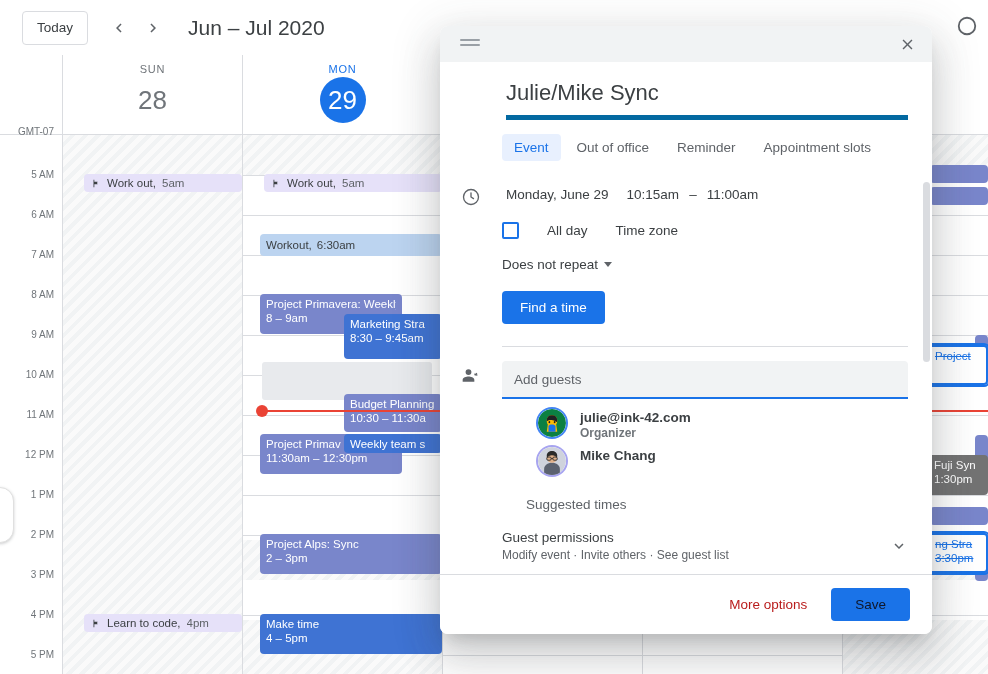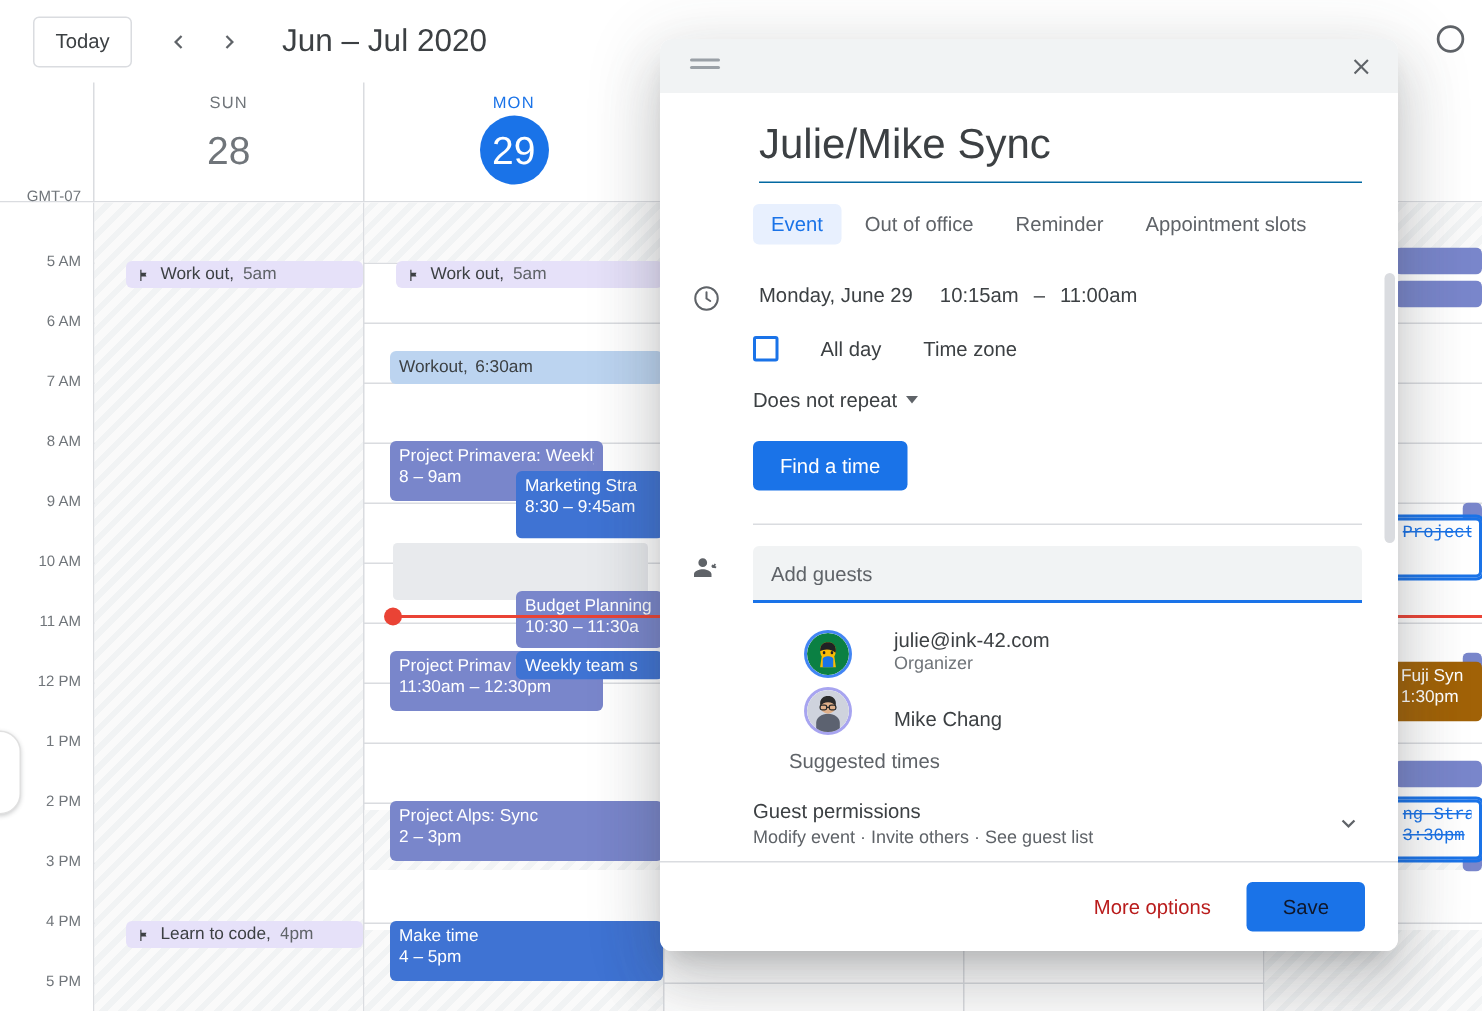--- a/index.html
+++ b/index.html
@@ -84,21 +84,21 @@
     cursor: pointer; border: 1px solid transparent;
   }
   .event .etitle { font-weight: 500; white-space: nowrap; overflow: hidden; }
   .event .etime { white-space: nowrap; overflow: hidden; font-weight: 400; }
   .event.flag {
     background: #e6e1f9; color: #3c4043; border-radius: 4px; display: flex;
     align-items: center; gap: 6px; padding: 0 6px; font-size: 11.5px;
   }
   .event.flag .etime { color:#5f6368; }
   .flagicon { width: 10px; height: 11px; flex: 0 0 auto; }
-  .event.selected { outline: 2px solid #1a73e8; background: #fff !important; color: #1a73e8 !important; font-family: Liberation Mono, monospace; }
+  .event.selected { outline: 2px solid #1a73e8; background: #fff !important; color: #1a73e8 !important; }
   .event.selected .etitle { text-decoration: line-through; color:#1a73e8; }
   .event.selected .etime { text-decoration: line-through; color:#1a73e8; }
 
   .nowline { position: absolute; height: 2px; background: #ea4335; z-index: 20; }
   .nowdot { position: absolute; width: 12px; height: 12px; border-radius: 50%; background: #ea4335; z-index: 21; }
 
   
   .left-handle {
     position: absolute; left: -14px; top: 352px; width: 28px; height: 56px;
     background: #fff; border: 1px solid #e0e0e0; border-radius: 14px;
@@ -123,22 +123,22 @@
     border: none; background: transparent; cursor: pointer; color: #5f6368;
     display: flex; align-items: center; justify-content: center; border-radius: 50%;
   }
   .close-btn svg { width: 17px; height: 17px; }
 
   .dlg-body { flex: 1 1 auto; overflow: hidden; position: relative; padding: 0; }
   .dlg-scroll { position:absolute; inset:0; overflow:hidden; }
 
   .title-row { padding: 18px 24px 0 66px; }
   .title-input {
-    width: 402px; border: none; border-bottom: 1px solid #0369a1; outline: none;
-    font-size: 28px; color: #3c4043; padding: 0 0 9px 0; background: transparent;
+    width: 402px; border: none; border-bottom: 5px solid #0369a1; outline: none;
+    font-size: 22px; color: #3c4043; padding: 0 0 9px 0; background: transparent;
     font-family: "Liberation Sans", sans-serif;
   }
   .tabs { display: flex; gap: 4px; padding: 14px 0 0 62px; align-items:center; }
   .tab {
     padding: 6px 12px; border-radius: 4px; font-size: 13.5px; color: #5f6368;
     cursor: pointer; background: transparent; border: none;
     font-family: "Liberation Sans", sans-serif; white-space: nowrap;
   }
   .tab.active { background: #e8f0fe; color: #1a73e8; font-weight: 500; }
 
@@ -173,21 +173,21 @@
 
   .section-guests { padding-top: 14px; }
   .guest-input {
     width: 406px; height: 38px; background: #f1f3f4; border: none; border-bottom: 2px solid #1a73e8;
     padding: 0 12px; font-size: 13.5px; color: #3c4043; outline: none;
     border-radius: 4px 4px 0 0; font-family: "Liberation Sans", sans-serif;
   }
   .guest-input::placeholder { color: #5f6368; }
 
   .guest-list { padding-left: 36px; margin-top: 10px; }
-  .guest-item { display: flex; align-items: flex-end; gap: 30px; height: 38px; }
+  .guest-item { display: flex; align-items: flex-start; gap: 14px; height: 38px; font-weight: bold; }
   .avatar { width: 28px; height: 28px; border-radius: 50%; flex: 0 0 auto; position: relative; overflow: hidden; }
   .avatar.ring-blue { box-shadow: 0 0 0 2px #4285f4; }
   .avatar.ring-purple { box-shadow: 0 0 0 2px #a7a4f0; }
   .guest-texts { display: flex; flex-direction: column; justify-content:center; }
   .guest-name { font-size: 13.5px; color: #3c4043; line-height: 17px; }
   .guest-role { font-size: 12px; color: #70757a; line-height: 15px; }
 
   .suggested { padding-left: 86px; margin-top: 12px; font-size: 13.5px; color: #5f6368; cursor: pointer; }
 
   .perm-row { display: flex; align-items: center; padding: 18px 24px 0 62px; }
@@ -363,21 +363,21 @@
     </div>
 
     <div class="event" style="left:930px;top:30px;width:58px;height:18px;background:#7986cb;"></div>
     <div class="event" style="left:930px;top:52px;width:58px;height:18px;background:#7986cb;"></div>
     <div class="event" style="left:975px;top:200px;width:13px;height:48px;background:#7986cb;"></div>
     <div class="event" style="left:930px;top:372px;width:58px;height:18px;background:#7986cb;"></div>
     <div class="event selected" style="left:928px;top:210px;width:60px;height:40px;background:#fff;border:2px solid #1a73e8;color:#1a73e8;padding-top:2px;">
       <div class="etitle">Project</div>
     </div>
     <div class="event" style="left:975px;top:300px;width:13px;height:40px;background:#7986cb;"></div>
-    <div class="event" style="left:928px;top:306px;width:60px;height:40px;background:#a16207;">
+    <div class="event" style="left:928px;top:320px;width:60px;height:40px;background:#737373;">
       <div class="etitle">Fuji Syn</div>
       <div class="etime">1:30pm</div>
     </div>
     <div class="event" style="left:975px;top:398px;width:13px;height:48px;background:#7986cb;"></div>
     <div class="event selected" style="left:928px;top:398px;width:60px;height:40px;background:#fff;border:2px solid #1a73e8;color:#1a73e8;padding-top:2px;">
       <div class="etitle">ng Stra</div>
       <div class="etime">3:30pm</div>
     </div>
 
     <div class="left-handle"></div>

